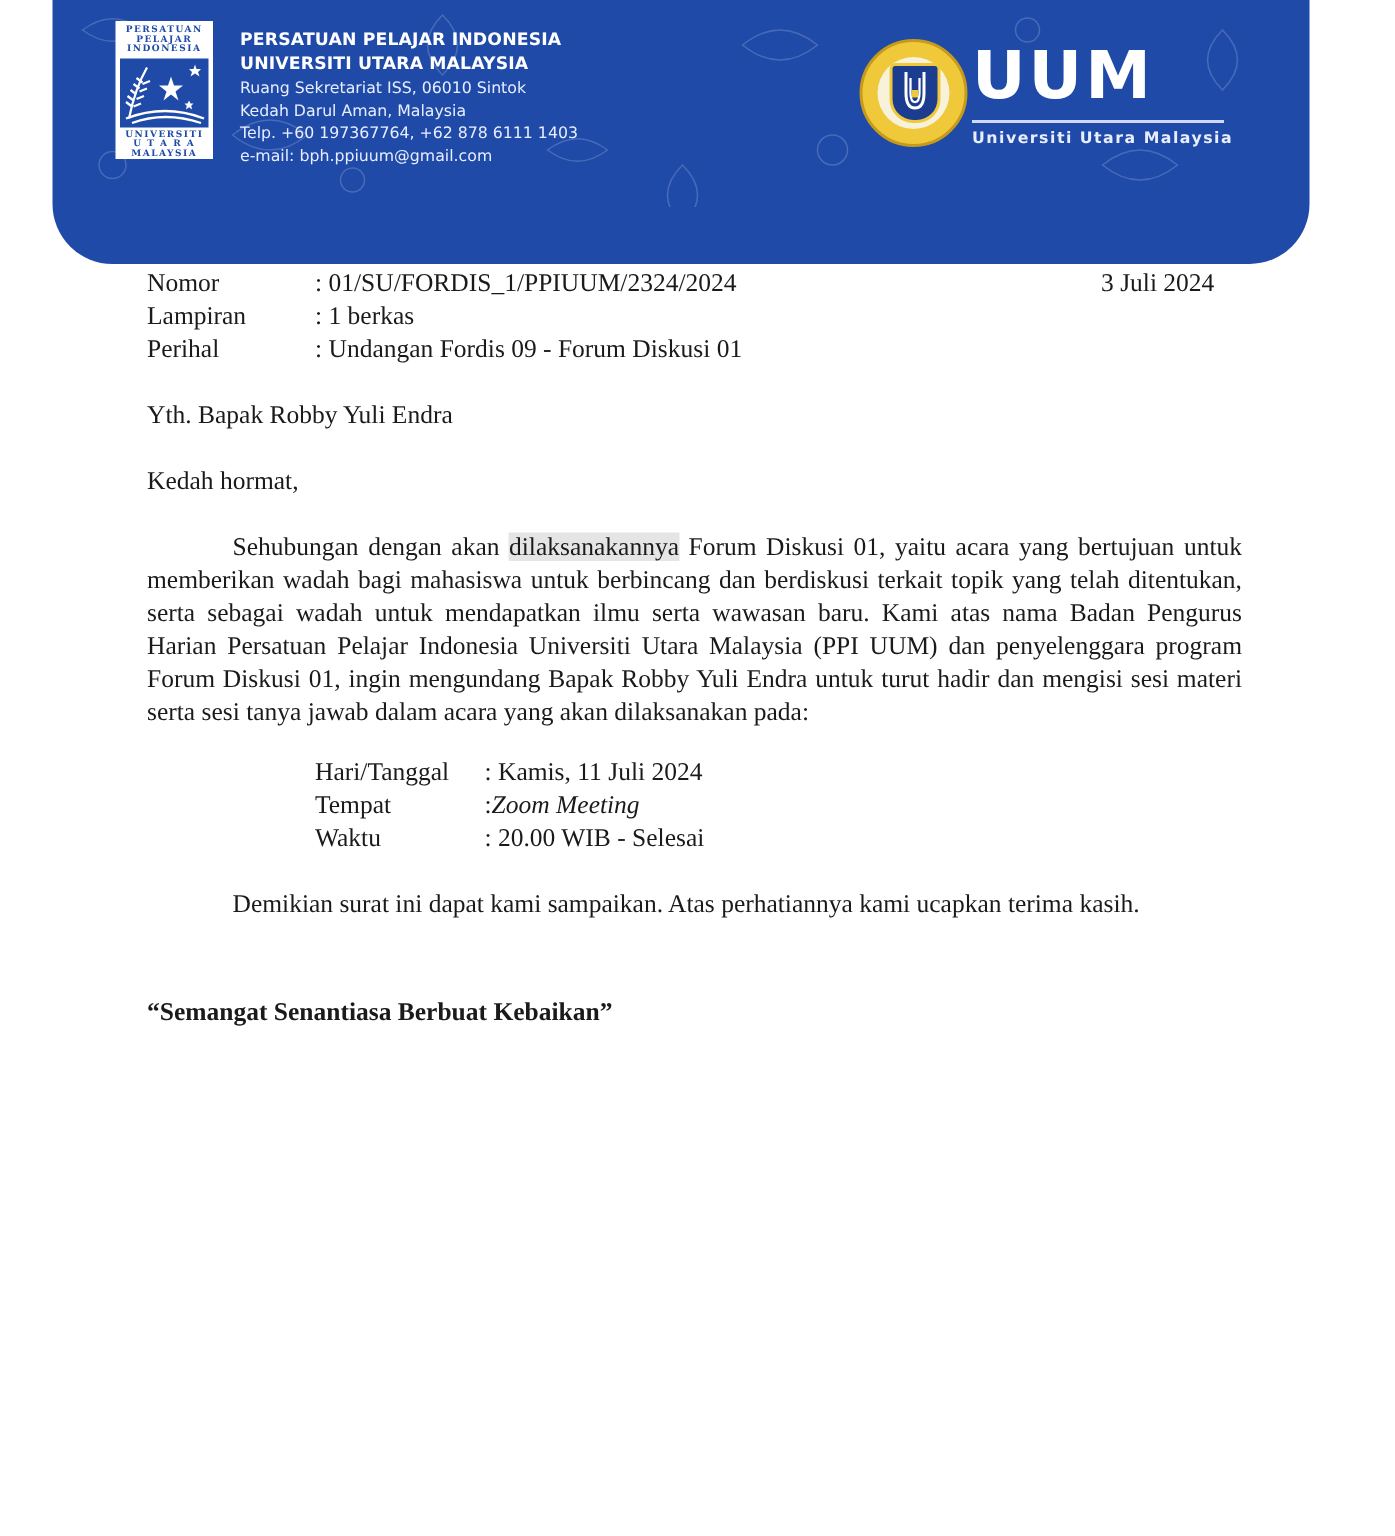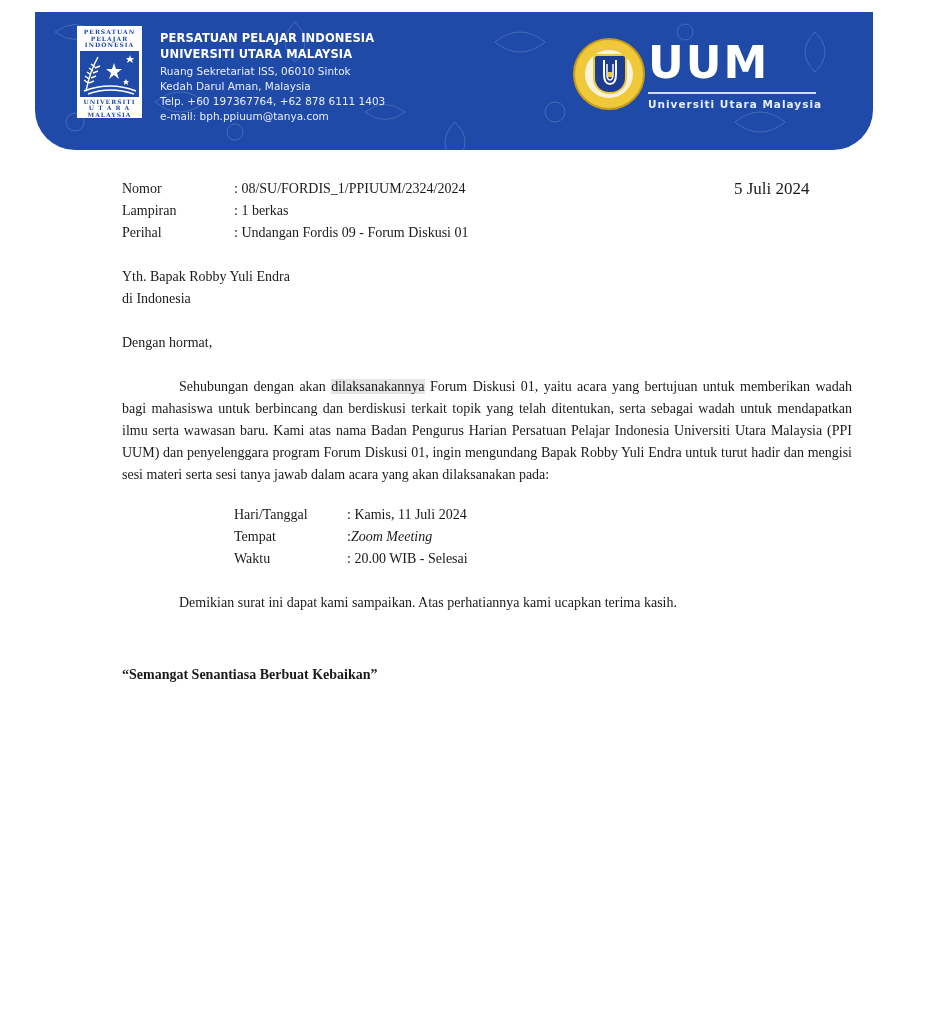--- a/index.html
+++ b/index.html
@@ -1,20 +1,20 @@
 <!DOCTYPE html>
 <html><head>
 <meta charset="utf-8">
 <style>
   * { box-sizing: border-box; margin: 0; padding: 0; }
   html, body { width: 930px; height: 1024px; background: #ffffff; overflow: hidden; }
   body { position: relative; font-family: "Liberation Serif", serif; color: #1a1a1a; }
 
   .header {
-    position: absolute; left: 35px; top: 12px; width: 838px; height: 138px;
+    position: absolute; left: 35px; top: 0; width: 838px; height: 176px;
     background: #1f4aa8;
     border-bottom-left-radius: 40px; border-bottom-right-radius: 40px;
     overflow: hidden;
   }
   .header .pattern {
     position: absolute; inset: 0; opacity: 0.18;
   }
   .ppi-logo {
     position: absolute; left: 42px; top: 14px; width: 65px; height: 92px;
     background: #ffffff; padding: 3px;
@@ -44,21 +44,21 @@
     background: #1c3d8f; border: 2px solid #f0c93a; border-radius: 4px 4px 16px 16px;
   }
   .uum-wordmark { position: absolute; left: 613px; top: 24px; color: #ffffff; }
   .uum-wordmark .big {
     font-family: "DejaVu Sans", sans-serif; font-weight: bold; font-size: 44px; line-height: 54px;
     letter-spacing: 2px;
   }
   .uum-wordmark .line { width: 168px; height: 2px; background: #cfd9f5; margin: 2px 0 4px 0; }
   .uum-wordmark .sub { font-family: "DejaVu Sans", sans-serif; font-weight: bold; font-size: 10.5px; letter-spacing: 1px; color: #e8eeff; }
 
-  .letter { position: absolute; left: 98px; top: 178px; width: 730px; font-size: 14px; line-height: 22px; margin-left: 24px; }
+  .letter { position: absolute; left: 98px; top: 178px; width: 730px; font-size: 17px; line-height: 22px; }
   .meta-row { display: flex; height: 22px; }
   .meta-row .lbl { width: 112px; }
   .date { position: absolute; left: 734px; top: 178px; font-size: 17px; line-height: 22px; }
   .recipient { margin-top: 22px; }
   .greeting { margin-top: 22px; }
   p.para { text-align: justify; text-indent: 57px; margin-top: 22px; }
   .hl { background: #e5e5e5; }
   .details { margin-top: 18px; margin-left: 112px; }
   .details .drow { display: flex; height: 22px; }
   .details .dlbl { width: 113px; }
@@ -101,65 +101,64 @@
       <div>MALAYSIA</div>
     </div>
   </div>
 
   <div class="ppi-info">
     <div class="org1">PERSATUAN PELAJAR INDONESIA</div>
     <div class="org2">UNIVERSITI UTARA MALAYSIA</div>
     <div class="addr">Ruang Sekretariat ISS, 06010 Sintok</div>
     <div class="addr">Kedah Darul Aman, Malaysia</div>
     <div class="addr">Telp. +60 197367764, +62 878 6111 1403</div>
-    <div class="addr">e-mail: bph.ppiuum@tanya.com</div>
+    <div class="addr">e-mail: bph.ppiuum@gmail.com</div>
   </div>
 
   <div class="uum-seal">
     <div class="inner"></div>
     <div class="shield">
       <svg width="30" height="36" viewBox="0 0 30 36">
         <path d="M9 4 V18 Q9 28 15 28 Q21 28 21 18 V4" stroke="#ffffff" stroke-width="2" fill="none"></path>
         <path d="M12 8 V18 Q12 24 15 24 Q18 24 18 18 V8" stroke="#ffffff" stroke-width="1.5" fill="none"></path>
         <rect x="13" y="16" width="4" height="5" fill="#f0c93a"></rect>
       </svg>
     </div>
   </div>
 
   <div class="uum-wordmark">
     <div class="big">UUM</div>
     <div class="line"></div>
     <div class="sub">Universiti Utara Malaysia</div>
   </div>
 </div>
 
-<div class="date">5 Juli 2024</div>
+<div class="date">3 Juli 2024</div>
 
 <div class="letter">
   <div class="meta">
     <div class="meta-row">
       <span class="lbl">Nomor</span>
-      <span>: 08/SU/FORDIS_1/PPIUUM/2324/2024</span>
+      <span>: 01/SU/FORDIS_1/PPIUUM/2324/2024</span>
     </div>
     <div class="meta-row">
       <span class="lbl">Lampiran</span>
       <span>: 1 berkas</span>
     </div>
     <div class="meta-row">
       <span class="lbl">Perihal</span>
       <span>: Undangan Fordis 09 - Forum Diskusi 01</span>
     </div>
   </div>
 
   <div class="recipient">
     <div>Yth. Bapak Robby Yuli Endra</div>
-    <div>di Indonesia</div>
   </div>
 
-  <div class="greeting">Dengan hormat,</div>
+  <div class="greeting">Kedah hormat,</div>
 
 
   <p class="para"><span>Sehubungan dengan akan </span><span class="hl">dilaksanakannya</span><span> Forum Diskusi 01, yaitu acara yang bertujuan untuk memberikan wadah bagi mahasiswa untuk berbincang dan berdiskusi terkait topik yang telah ditentukan, serta sebagai wadah untuk mendapatkan ilmu serta wawasan baru. Kami atas nama Badan Pengurus Harian Persatuan Pelajar Indonesia Universiti Utara Malaysia (PPI UUM) dan penyelenggara program Forum Diskusi 01, ingin mengundang Bapak Robby Yuli Endra untuk turut hadir dan mengisi sesi materi serta sesi tanya jawab dalam acara yang akan dilaksanakan pada:</span></p>
 
   <div class="details">
     <div class="drow">
       <span class="dlbl">Hari/Tanggal</span>
       <span>: Kamis, 11 Juli 2024</span>
     </div>
     <div class="drow">

